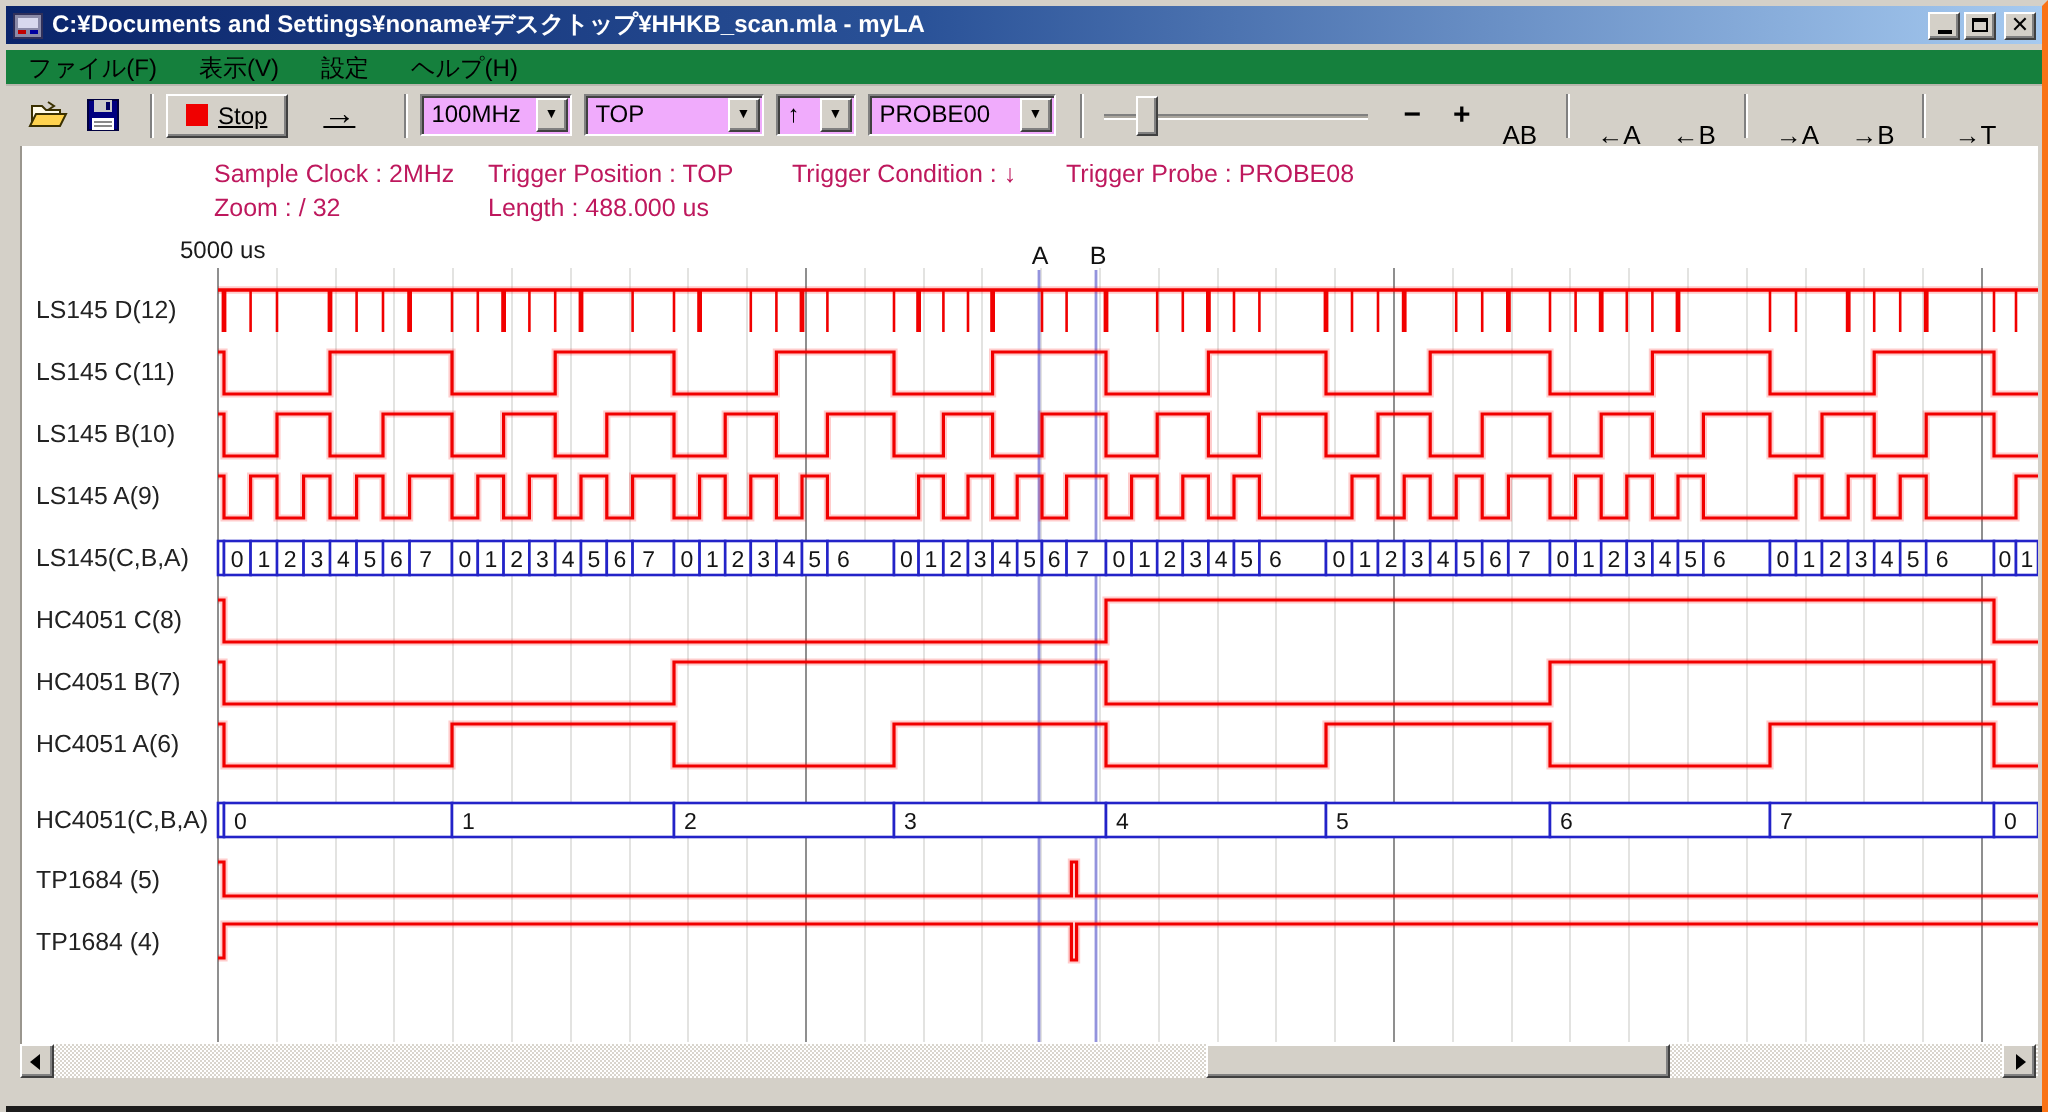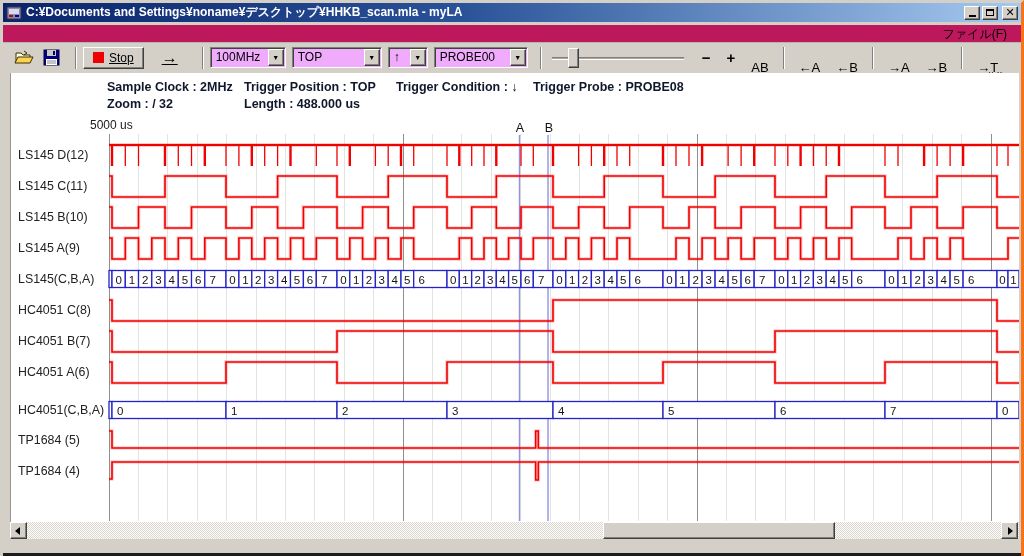--- a/index.html
+++ b/index.html
@@ -17,22 +17,22 @@
   .title-text{color:#fff;font-size:12px;font-weight:bold;white-space:nowrap;overflow:hidden;flex:1;}
   .winbtns{display:flex;align-items:center;gap:2px;}
   .tbtn{width:16px;height:14px;background:#d4d0c8;border:1px solid;
         border-color:#fff #404040 #404040 #fff;box-shadow:inset -1px -1px 0 #808080;
         display:flex;align-items:center;justify-content:center;font-size:9px;line-height:1;}
   .g-min{width:7px;height:2px;background:#000;margin-top:7px;}
   .g-max{width:8px;height:7px;border:1px solid #000;border-top:2px solid #000;}
   .g-close{font-size:11px;font-weight:bold;color:#000;font-family:"DejaVu Sans",sans-serif;}
 
   
-  .menubar{position:absolute;left:0;top:22px;width:1018px;height:17px;display:flex;align-items:flex-end;
-           font-size:12px;color:#000;background:#be185d;padding-left:4px;flex-direction:column;}
+  .menubar{position:absolute;left:0;top:22px;width:1018px;height:17px;display:flex;align-items:flex-start;
+           font-size:12px;color:#000;background:#15803d;padding-left:4px;}
   .menuitem{padding:1px 7px;margin-right:7px;white-space:nowrap;}
 
   
   .toolbar{position:absolute;left:0;top:39px;width:1018px;height:30px;background:#d4d0c8;
            border-top:1px solid #b9b6ae;display:flex;align-items:center;padding-left:10px;font-size:12px;}
   .tsep{width:2px;height:22px;border-left:1px solid #808080;border-right:1px solid #fff;margin:0 6px;}
   .ticon{width:22px;height:18px;margin-right:6px;display:flex;align-items:center;justify-content:center;}
   .btn3d{background:#d4d0c8;border:1px solid;border-color:#fff #404040 #404040 #fff;
          box-shadow:inset -1px -1px 0 #808080;display:flex;align-items:center;text-decoration:underline;}
   .stopbtn{height:22px;padding:0 9px;gap:5px;margin-right:8px;}
@@ -49,21 +49,21 @@
   .slider-track{position:absolute;left:0;right:0;top:10px;height:3px;
                 border-top:1px solid #808080;border-bottom:1px solid #fff;background:#a9a59d;}
   .slider-thumb{position:absolute;top:1px;width:11px;height:20px;}
   .flatbtn{padding:2px 5px;margin:0 3px;color:#000;white-space:nowrap;}
   .fb-big{font-size:15px;font-weight:bold;}
   .fb{font-size:13px;margin-top:20px;}
 
   
   .client{position:absolute;left:7px;top:70px;width:1009px;height:449px;background:#fff;
           border-left:1px solid #9a968e;overflow:hidden;}
-  .hdrtext{position:absolute;font-size:12.5px;color:#0f172a;white-space:nowrap;font-weight:bold;}
+  .hdrtext{position:absolute;font-size:12.5px;color:#be185d;white-space:nowrap;}
   #wave{position:absolute;left:1px;top:42px;}
 
   
   .hscroll{position:absolute;left:7px;top:519px;width:1009px;height:17px;
            background:repeating-conic-gradient(#ffffff 0% 25%, #d9d5cd 0% 50%) 0 0/2px 2px;}
   .sb-btn{position:absolute;top:0;width:17px;height:17px;justify-content:center;font-size:8px;color:#000;}
   .sb-left{left:0;}
   .sb-right{right:1px;}
   .sb-thumb{position:absolute;top:0;left:593px;width:232px;height:17px;}
   .tri{width:0;height:0;border:4px solid transparent;}

